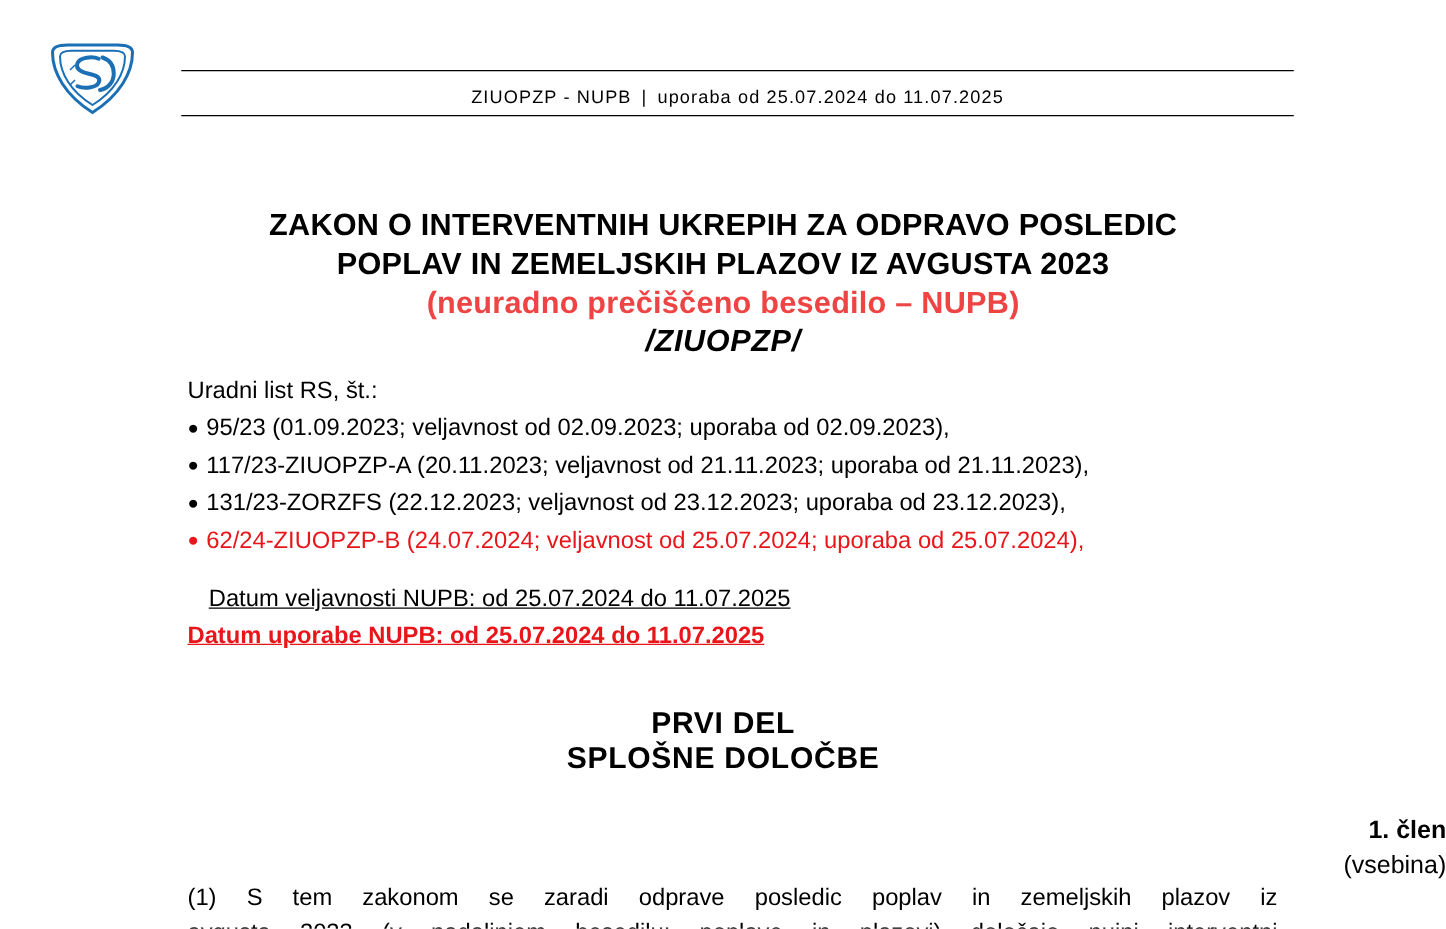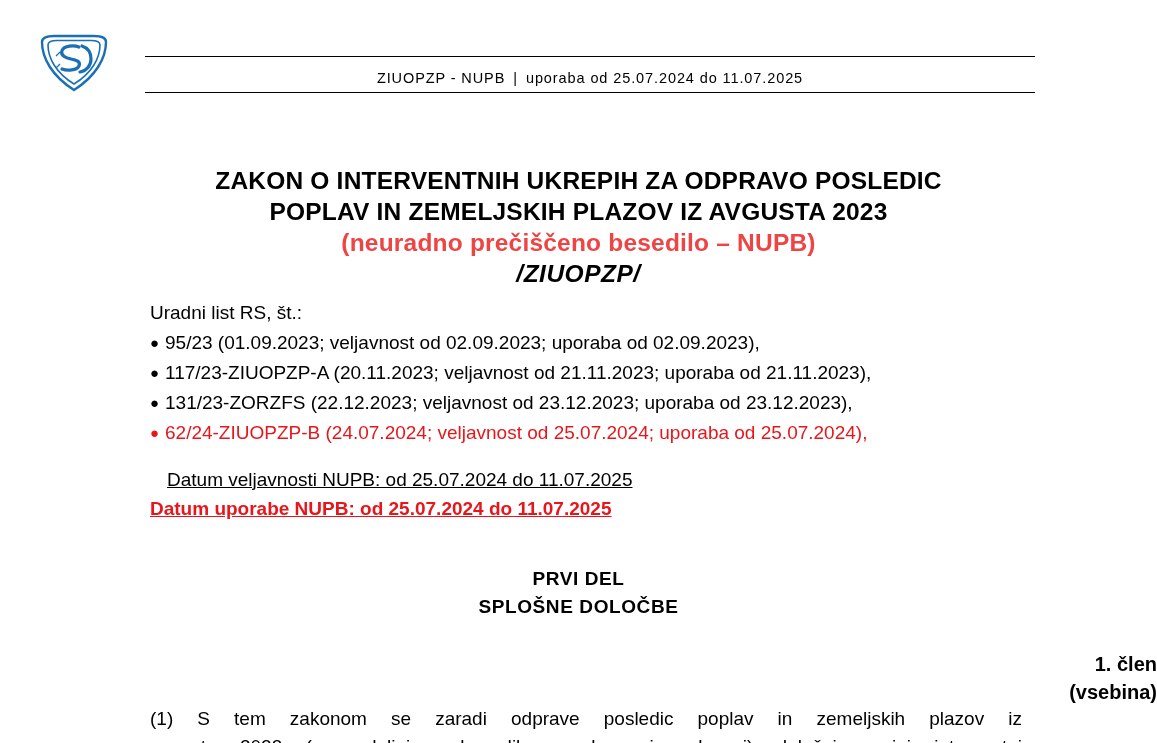--- a/index.html
+++ b/index.html
@@ -149,42 +149,42 @@
 
   
   .part-block {
     position: absolute;
     top: 565px;
     left: 0;
     width: 1157px;
     text-align: center;
   }
   .part-line {
-    font-size: 19px;
+    font-size: 24px;
     font-weight: bold;
     line-height: 28px;
     letter-spacing: 0.6px;
     color: #000;
   }
 
   .article-block {
     position: absolute;
     top: 650px;
     left: 0;
     width: 1157px;
     text-align: right;
   }
   .article-num {
     font-size: 20px;
     font-weight: bold;
     line-height: 28px;
   }
   .article-title {
     font-size: 20px;
-    font-weight: bold;
+    font-weight: normal;
     line-height: 28px;
   }
 
   
   .body-par {
     position: absolute;
     left: 150px;
     top: 705px;
     width: 872px;
     font-size: 19px;

